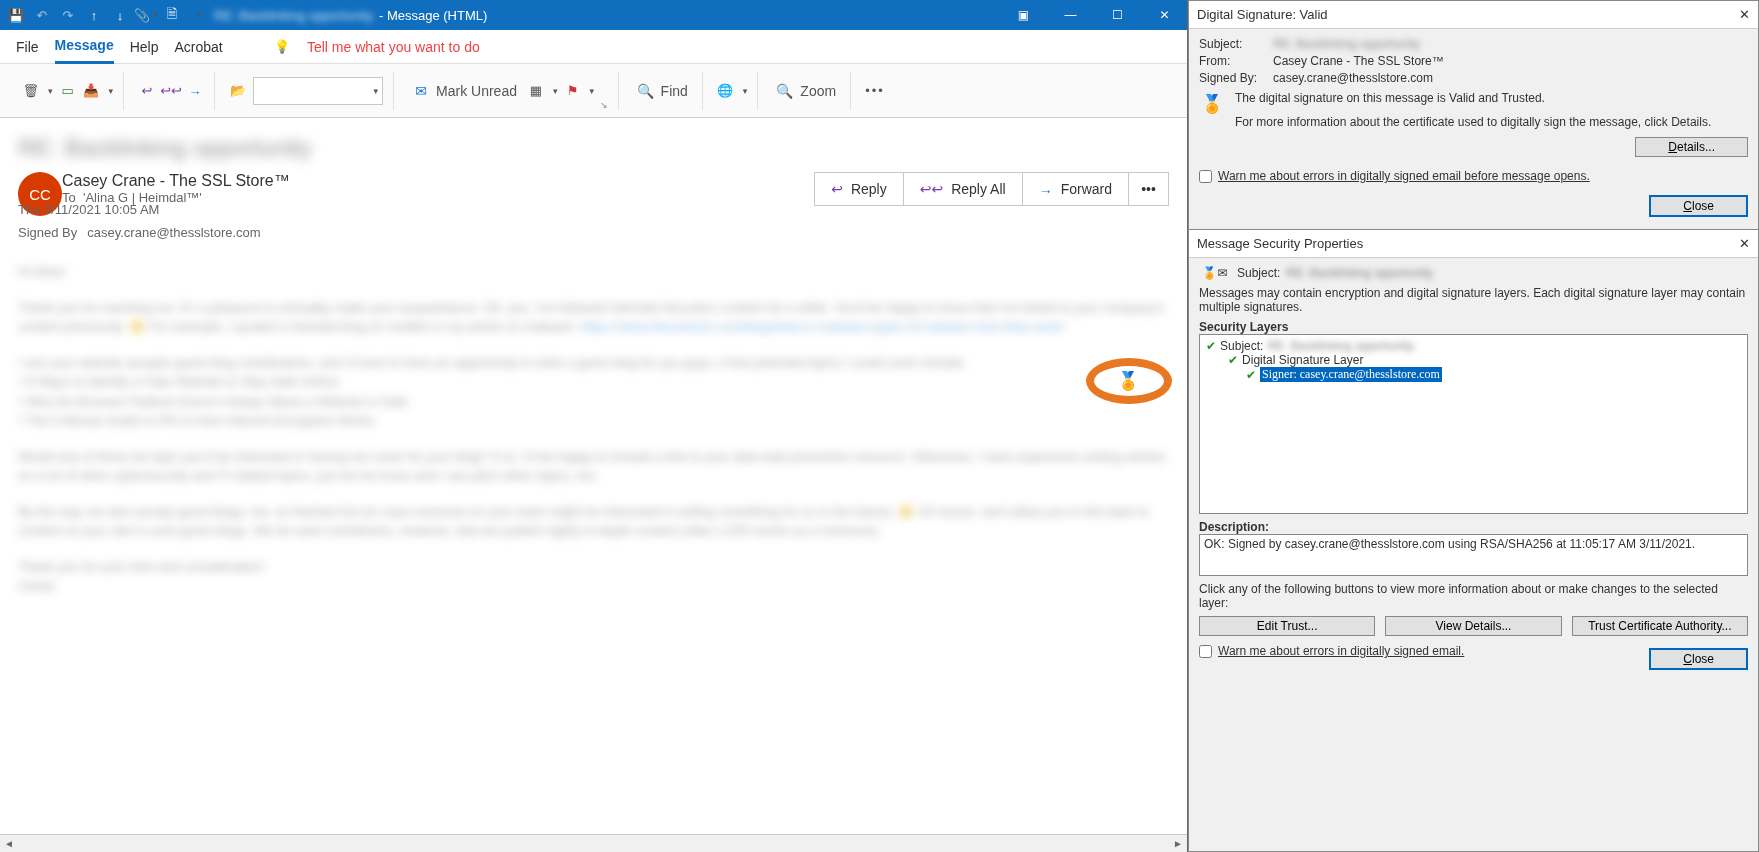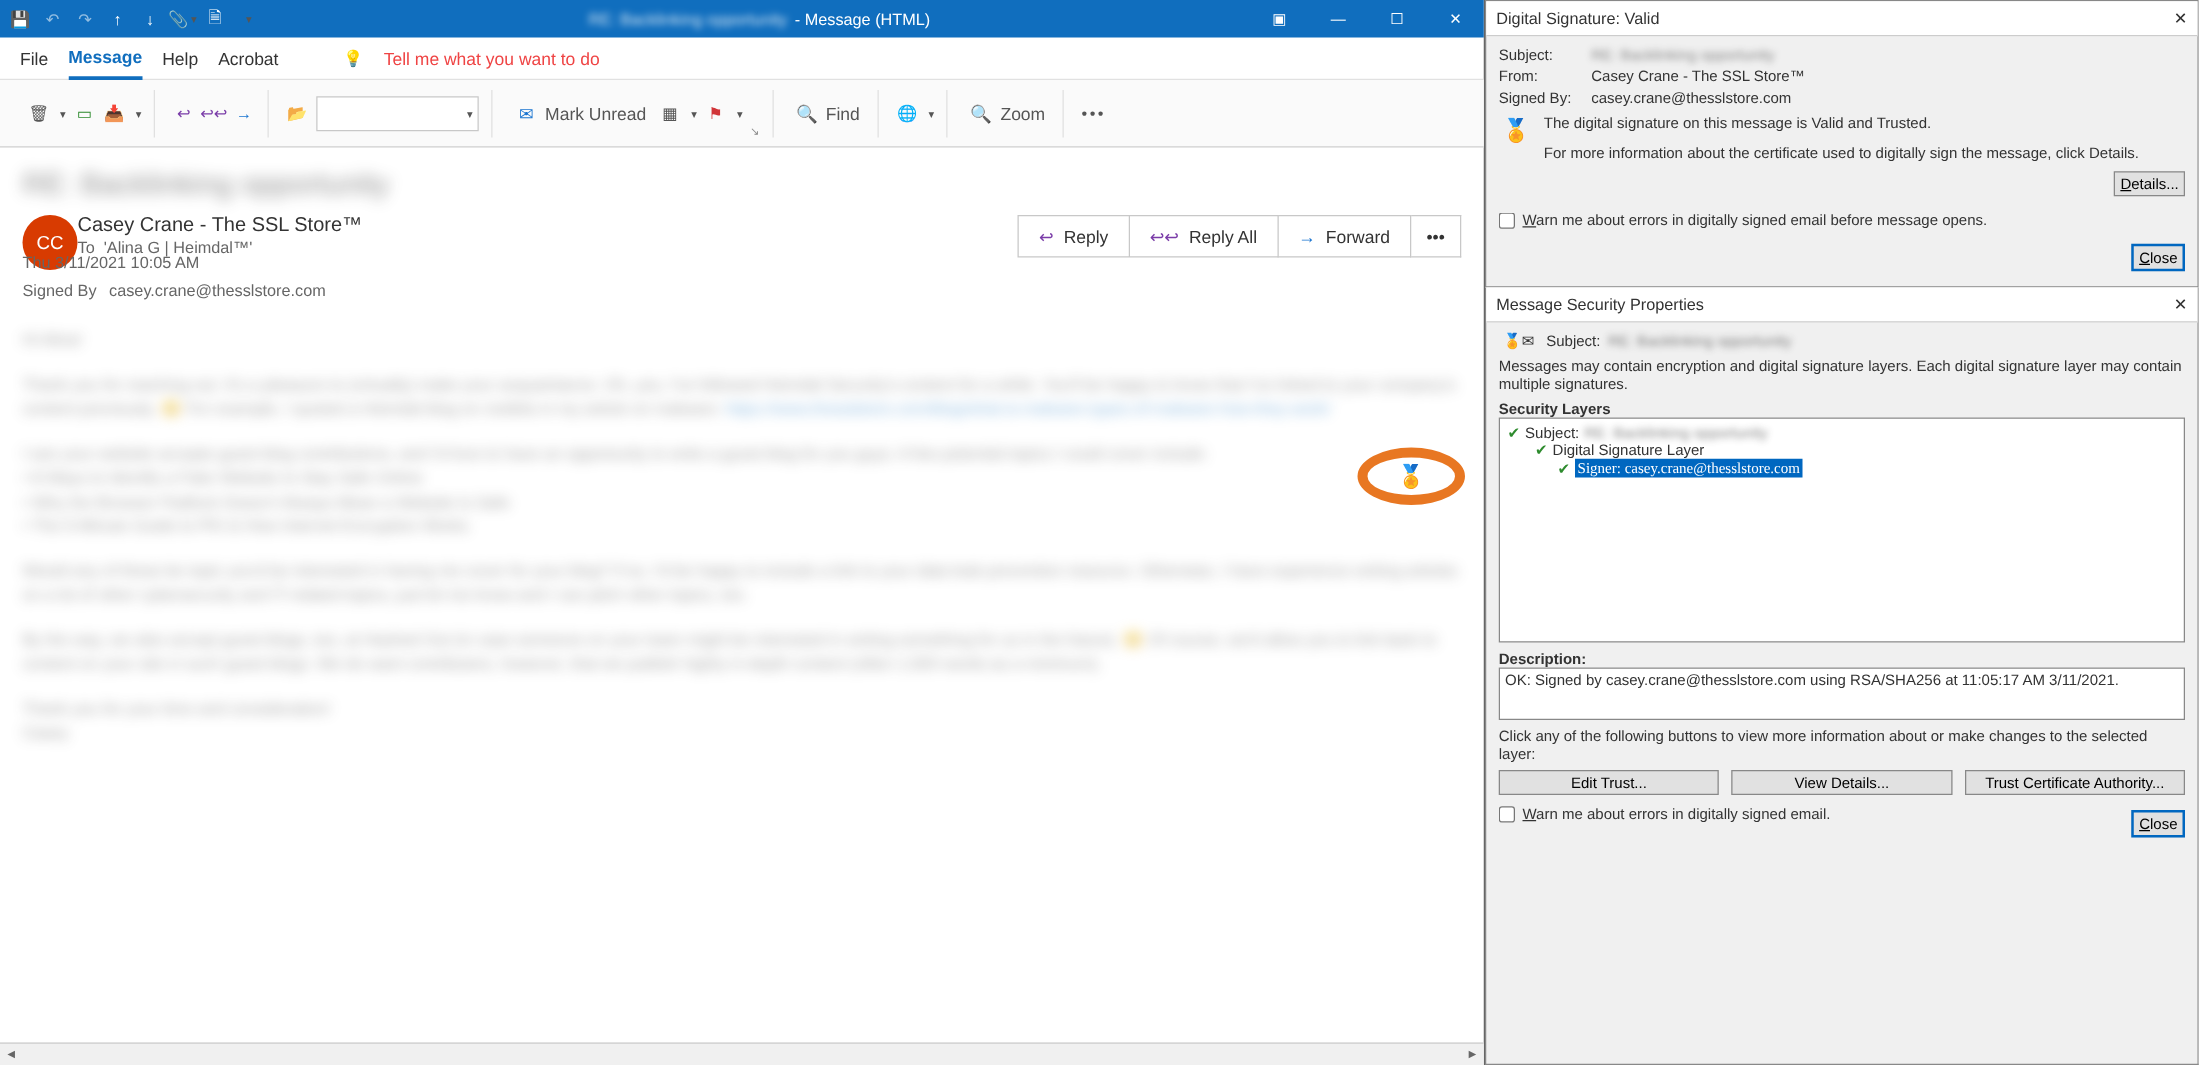--- a/index.html
+++ b/index.html
@@ -6,21 +6,21 @@
   body { background: #fff; font-size: 13px; overflow: hidden; color:#333; width:1759px; height:852px; }
   .app { display:flex; height:852px; }
   .main-col { width:1188px; height:852px; display:flex; flex-direction:column; border-right:1px solid #666;}
   .side-col { flex:1; display:flex; flex-direction:column; }
 
   
   .titlebar { background:#106ebe; height:30px; display:flex; align-items:center; color:#fff; }
   .qat { display:flex; gap:6px; padding:0 6px; align-items:center; }
   .qat .q { width:20px; height:20px; display:flex; align-items:center; justify-content:center; color:#fff; font-size:13px;}
   .qat .q.dim{ opacity:.55 }
-  .titlecenter { flex:1; text-align:center; display:flex; justify-content:center; gap:6px; align-items:center;}
+  .titlecenter { flex:1; text-align:center; display:flex; justify-content:flex-start; gap:6px; align-items:center;}
   .titlecenter .blurred { filter: blur(3px); opacity:.8 }
   .winbtns { display:flex; gap:2px;}
   .winbtns div{ width:45px; height:30px; display:flex; align-items:center; justify-content:center; color:#fff; font-size:12px;}
   
   
   .menutabs{ height:34px; border-bottom:1px solid #e1e1e1; display:flex; align-items:center; gap:16px; padding:0 16px; color:#333;}
   .menutabs .tab{ height:34px; display:flex; align-items:center; font-size:14px;}
   .menutabs .tab.active{ color:#106ebe; border-bottom:3px solid #106ebe; font-weight:600;}
   .menutabs .bulb{ color:#666;}
   .menutabs .tellme{ color:#ef4444; font-size:14px;}
@@ -63,23 +63,23 @@
   .panel:first-child{ border-top:1px solid #888;}
   .panel-titlebar{ height:28px; display:flex; align-items:center; justify-content:space-between; padding:0 8px; font-size:13px; border-bottom:1px solid #ccc; background:#fff;}
   .panel-body{ padding:8px 10px; font-size:12px;}
   .kv{ display:flex; gap:8px; margin-bottom:3px;}
   .kv .k{ width:66px; color:#333;}
   .kv .v{ color:#333;}
   .kv .blurv{ filter: blur(3px); opacity:.55;}
   .sigmsg{ display:flex; gap:8px; margin-top:6px; margin-bottom:8px;}
   .ribbonicon{ width:28px; color:#d13438; font-size:18px; display:flex; justify-content:center; padding-top:2px;}
   .btnrow{ display:flex; justify-content:flex-end; gap:8px; margin:4px 0;}
-  .winbtn{ border:1px solid #888; background:#e1e1e1; padding:2px 4px; font-size:12px;}
+  .winbtn{ border:1px solid #888; background:#e1e1e1; padding:2px 32px; font-size:12px;}
   .winbtn.primary{ border:2px solid #0067c0;}
-  .chkrow{ display:flex; align-items:center; gap:6px; font-size:12px; margin:12px 0;}
+  .chkrow{ display:flex; align-items:center; gap:6px; font-size:12px; margin:12px 0;text-decoration:underline;}
   .chkrow input{ width:13px; height:13px;}
   u.acc{ text-decoration:underline;}
 
   .layers-box{ border:1px solid #888; background:#fff; height:180px; padding:4px 6px; font-size:12px; overflow:auto;}
   .tree-line{ display:flex; align-items:center; gap:4px; white-space:nowrap;}
   .tree-line .ind1{ padding-left:18px;}
   .tree-line .ind2{ padding-left:36px;}
   .check{ color:#2e8b2e;}
   .selected{ background:#0067c0; color:#fff; padding:0 2px;font-family:Liberation Serif, serif;}
   .blurtx{ filter: blur(3px); opacity:.6;}

